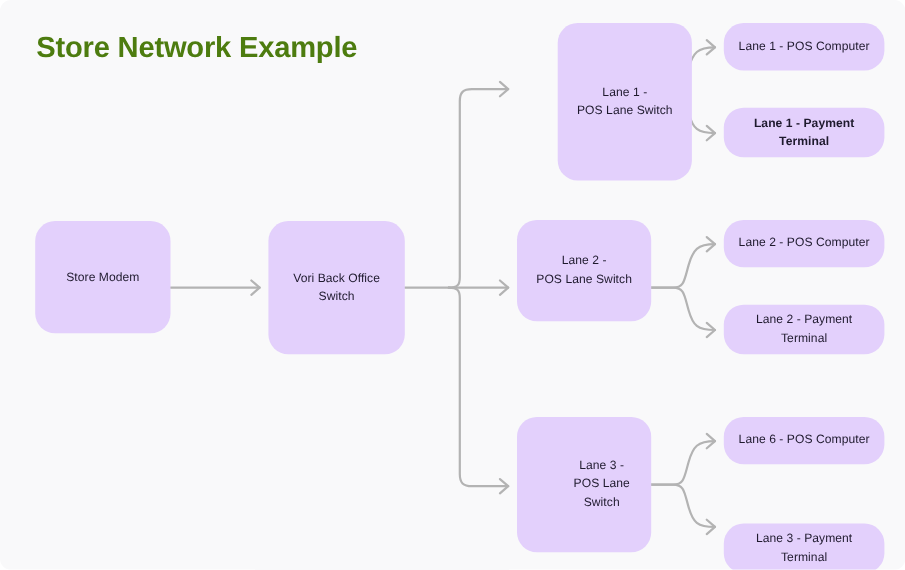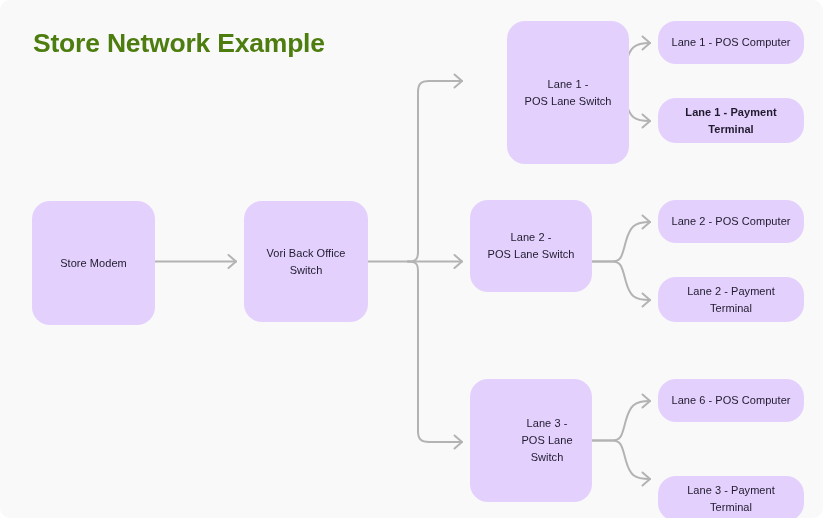--- a/index.html
+++ b/index.html
@@ -131,21 +131,21 @@
       <g>
         <path d="M592,440.5 L612,440.5 C622,440.5 622,447 626,461 C630,475 634,479 650,479"></path>
         <path d="M642.5,472.5 L650,479 L642.5,485.5"></path>
       </g>
 
     </g>
   </svg>
 
   <div id="node-layer">
 
-    <div class="node" style="left:32px; top:201px; width:123px; height:124px;">
+    <div class="node" style="left:32px; top:201px; width:123px; height:102px;">
       <span class="node-label">Store Modem</span>
     </div>
 
     <div class="node" style="left:244px; top:201px; width:124px; height:121px;">
       <span class="node-label">Vori Back Office
 Switch</span>
     </div>
 
     <div class="node" style="left:470px; top:21px; width:122px; height:143px;margin-left:37px;">
       <span class="node-label">Lane 1 -

